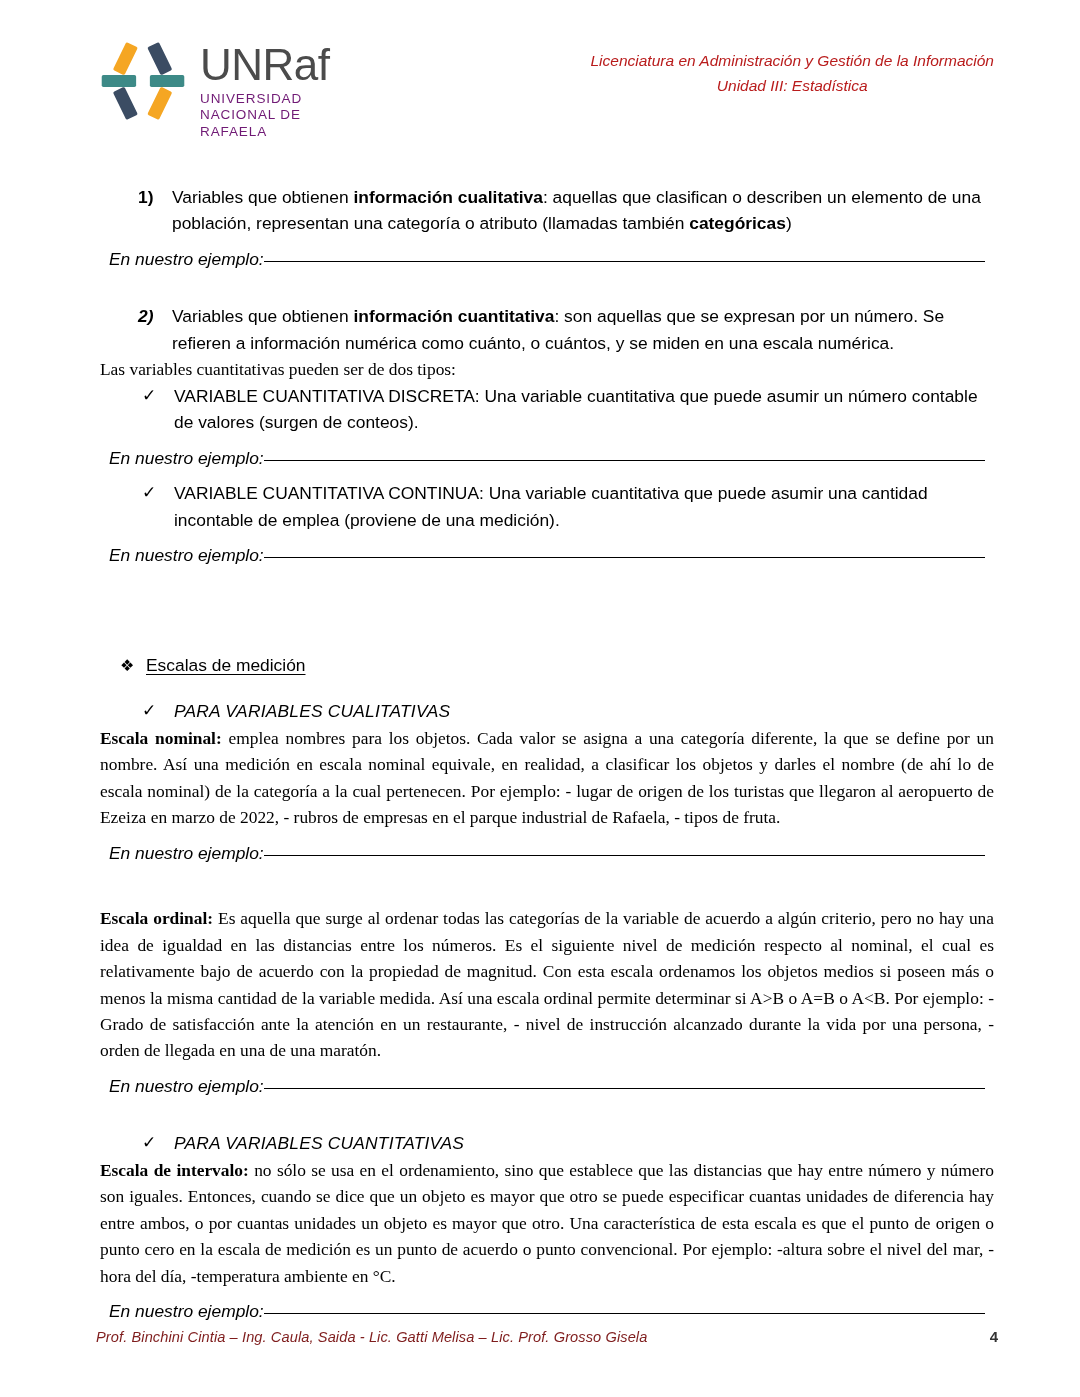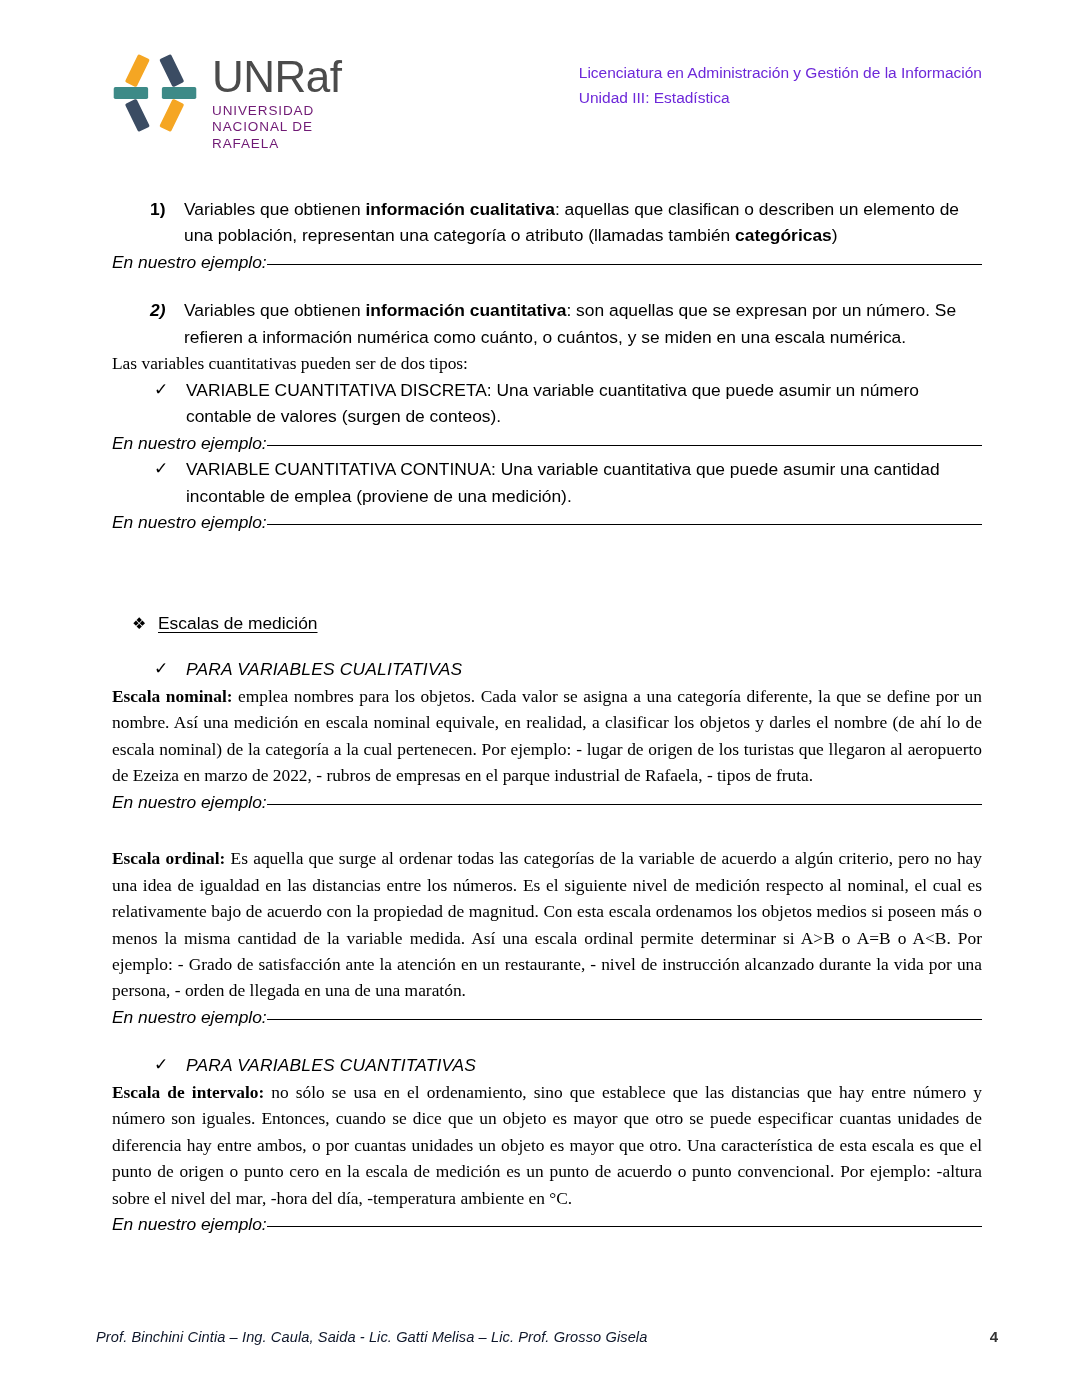--- a/index.html
+++ b/index.html
@@ -14,21 +14,21 @@
     color: #000000;
     position: relative;
     overflow: hidden;
   }
 
   .page {
     position: relative;
     width: 1080px;
     height: 1397px;
     box-sizing: border-box;
-    padding: 16px;
+    padding: 4px;
   }
 
   
   .header {
     position: relative;
     height: 140px;
     padding: 26px 82px 0 96px;
     box-sizing: border-box;
     display: flex;
     align-items: flex-start;
@@ -58,24 +58,25 @@
   }
   .brand-sub {
     margin-top: 5px;
     font-size: 13.5px;
     line-height: 1.22;
     color: #701a75;
     letter-spacing: 0.9px;
     font-family: "Liberation Sans", sans-serif;
   }
   .header-right {
-    text-align: left;
+    text-align: center;
+    font-style: italic;
     font-size: 15.5px;
     line-height: 1.62;
-    color: #6d28d9;
+    color: #b91c1c;
     padding-top: 18px;
     font-family: "Liberation Sans", sans-serif;
   }
 
   
   .content {
     padding: 0 82px 0 96px;
     box-sizing: border-box;
   }
 
@@ -141,21 +142,21 @@
     text-underline-offset: 3px;
     font-size: 17.4px;
   }
 
   
   .ejemplo {
     display: flex;
     align-items: baseline;
     font-size: 17.4px;
     line-height: 1.52;
-    margin: 0;
+    margin: 9px;
   }
   .ejemplo .lbl {
     font-style: italic;
     white-space: nowrap;
     flex: 0 0 auto;
   }
   .ejemplo .rule {
     flex: 1 1 auto;
     border-bottom: 1.6px solid #000;
     height: 0;
@@ -182,21 +183,21 @@
     bottom: 52px;
     display: flex;
     align-items: baseline;
     justify-content: space-between;
     color: #636363;
     border-top: 0;
   }
   .footer-text {
     font-style: italic;
     font-size: 14.6px;
-    color: #0f172a;
+    color: #7f1d1d;
     letter-spacing: 0.1px;
   }
   .footer-page {
     font-size: 15px;
     font-weight: bold;
     color: #333;
   }
 </style>
 </head>
 <body>

